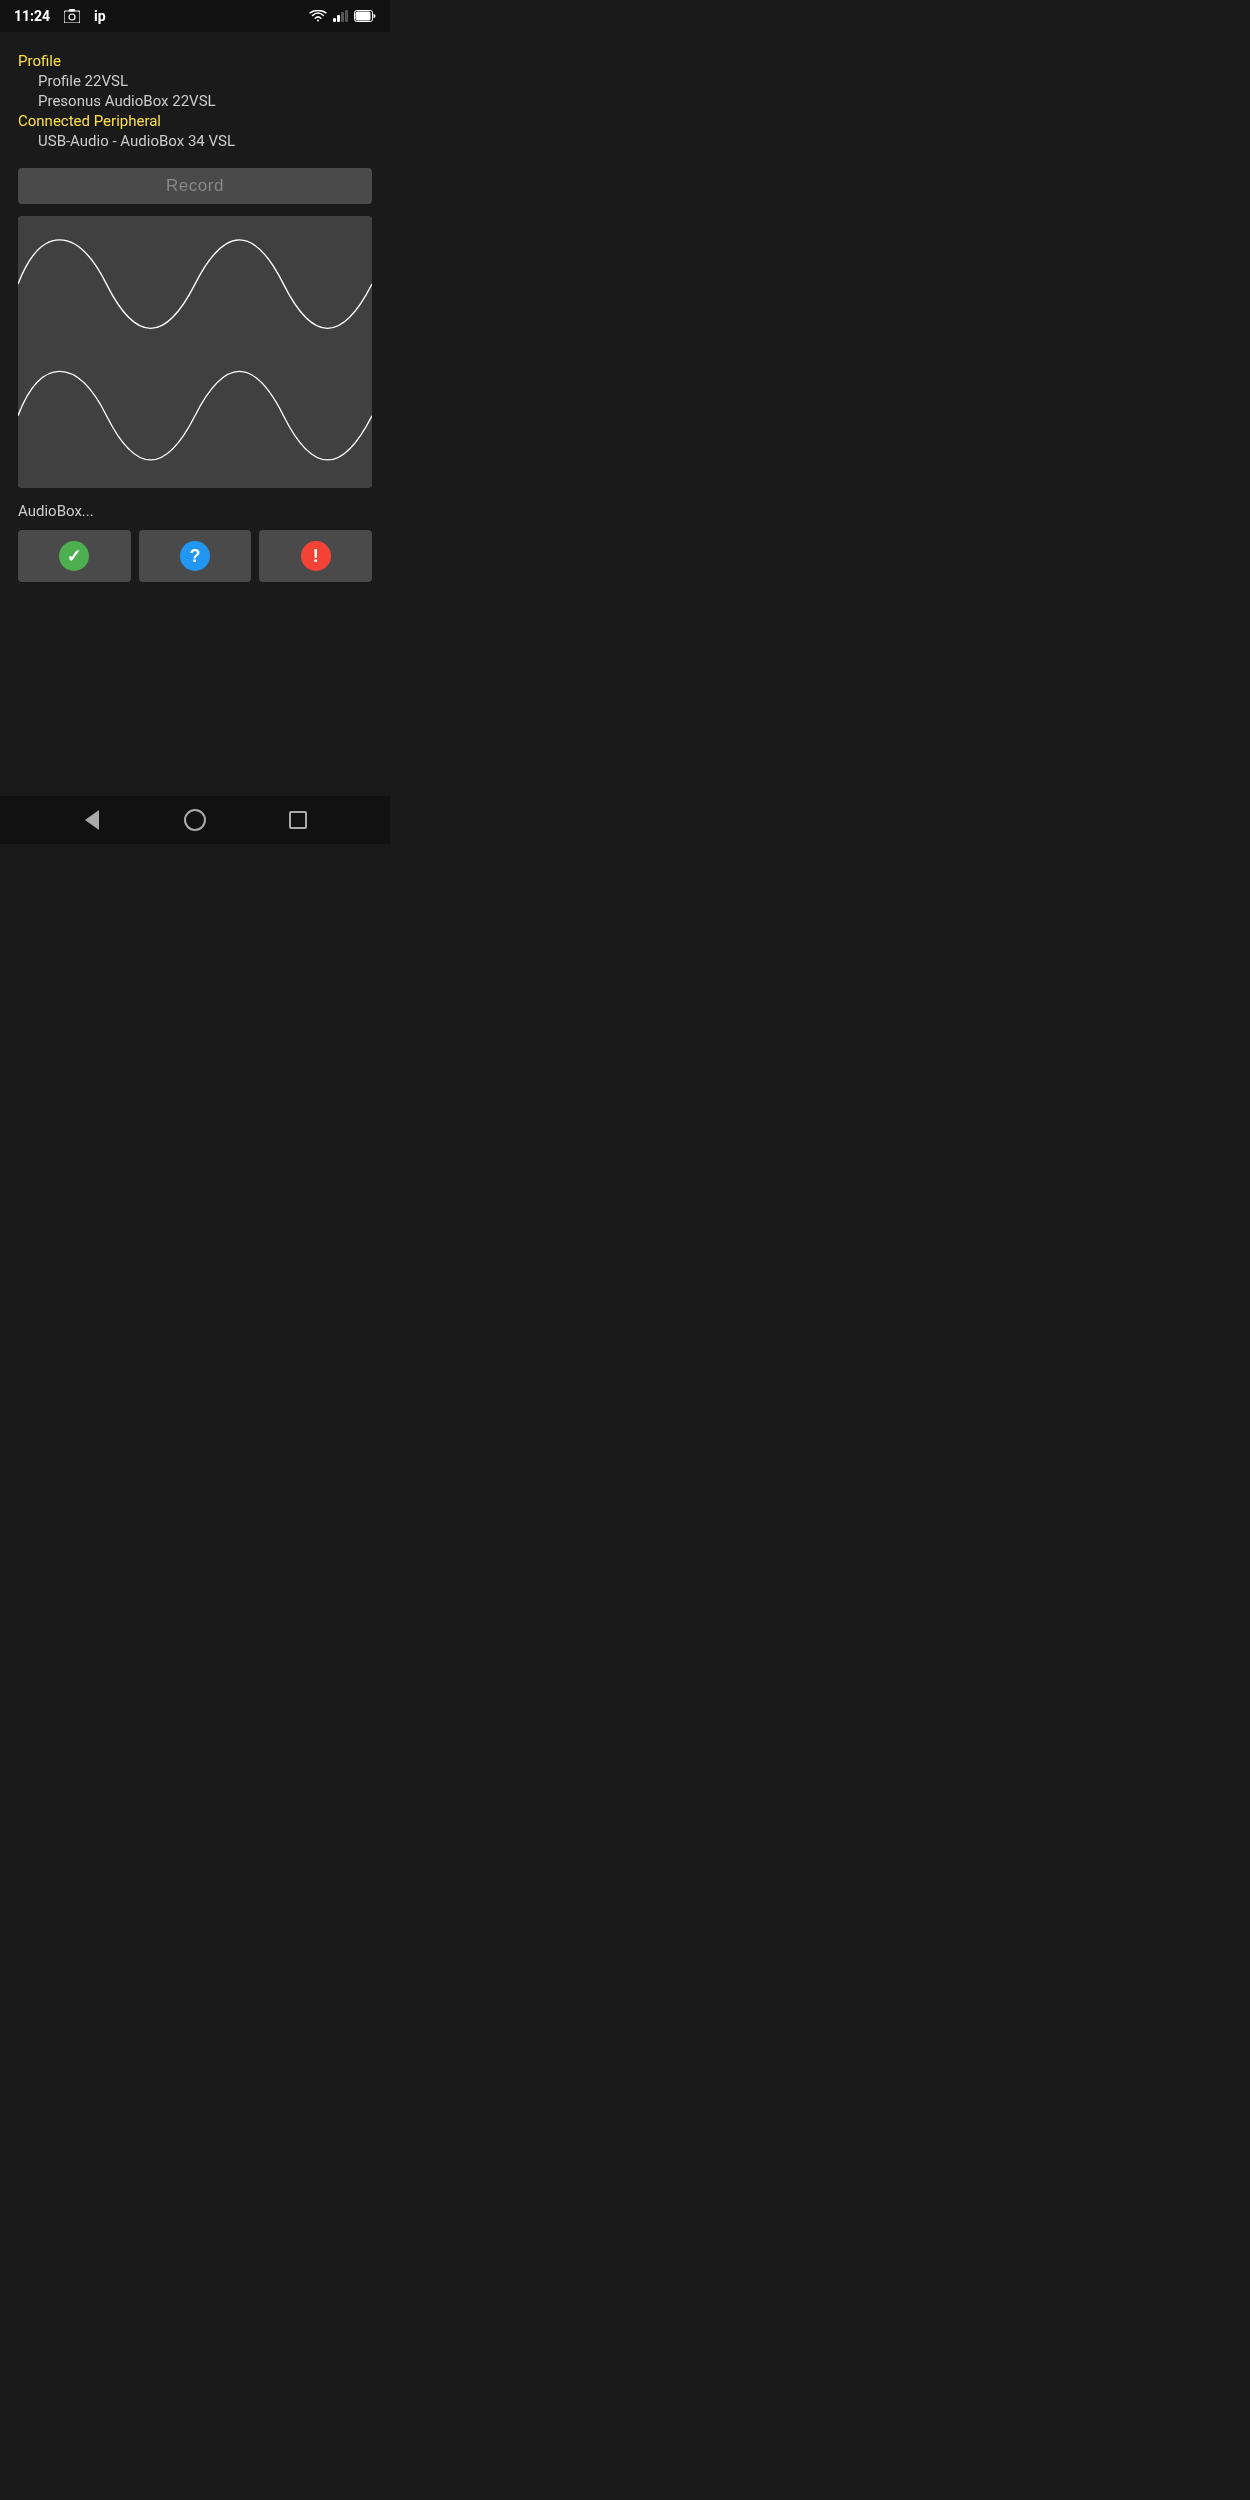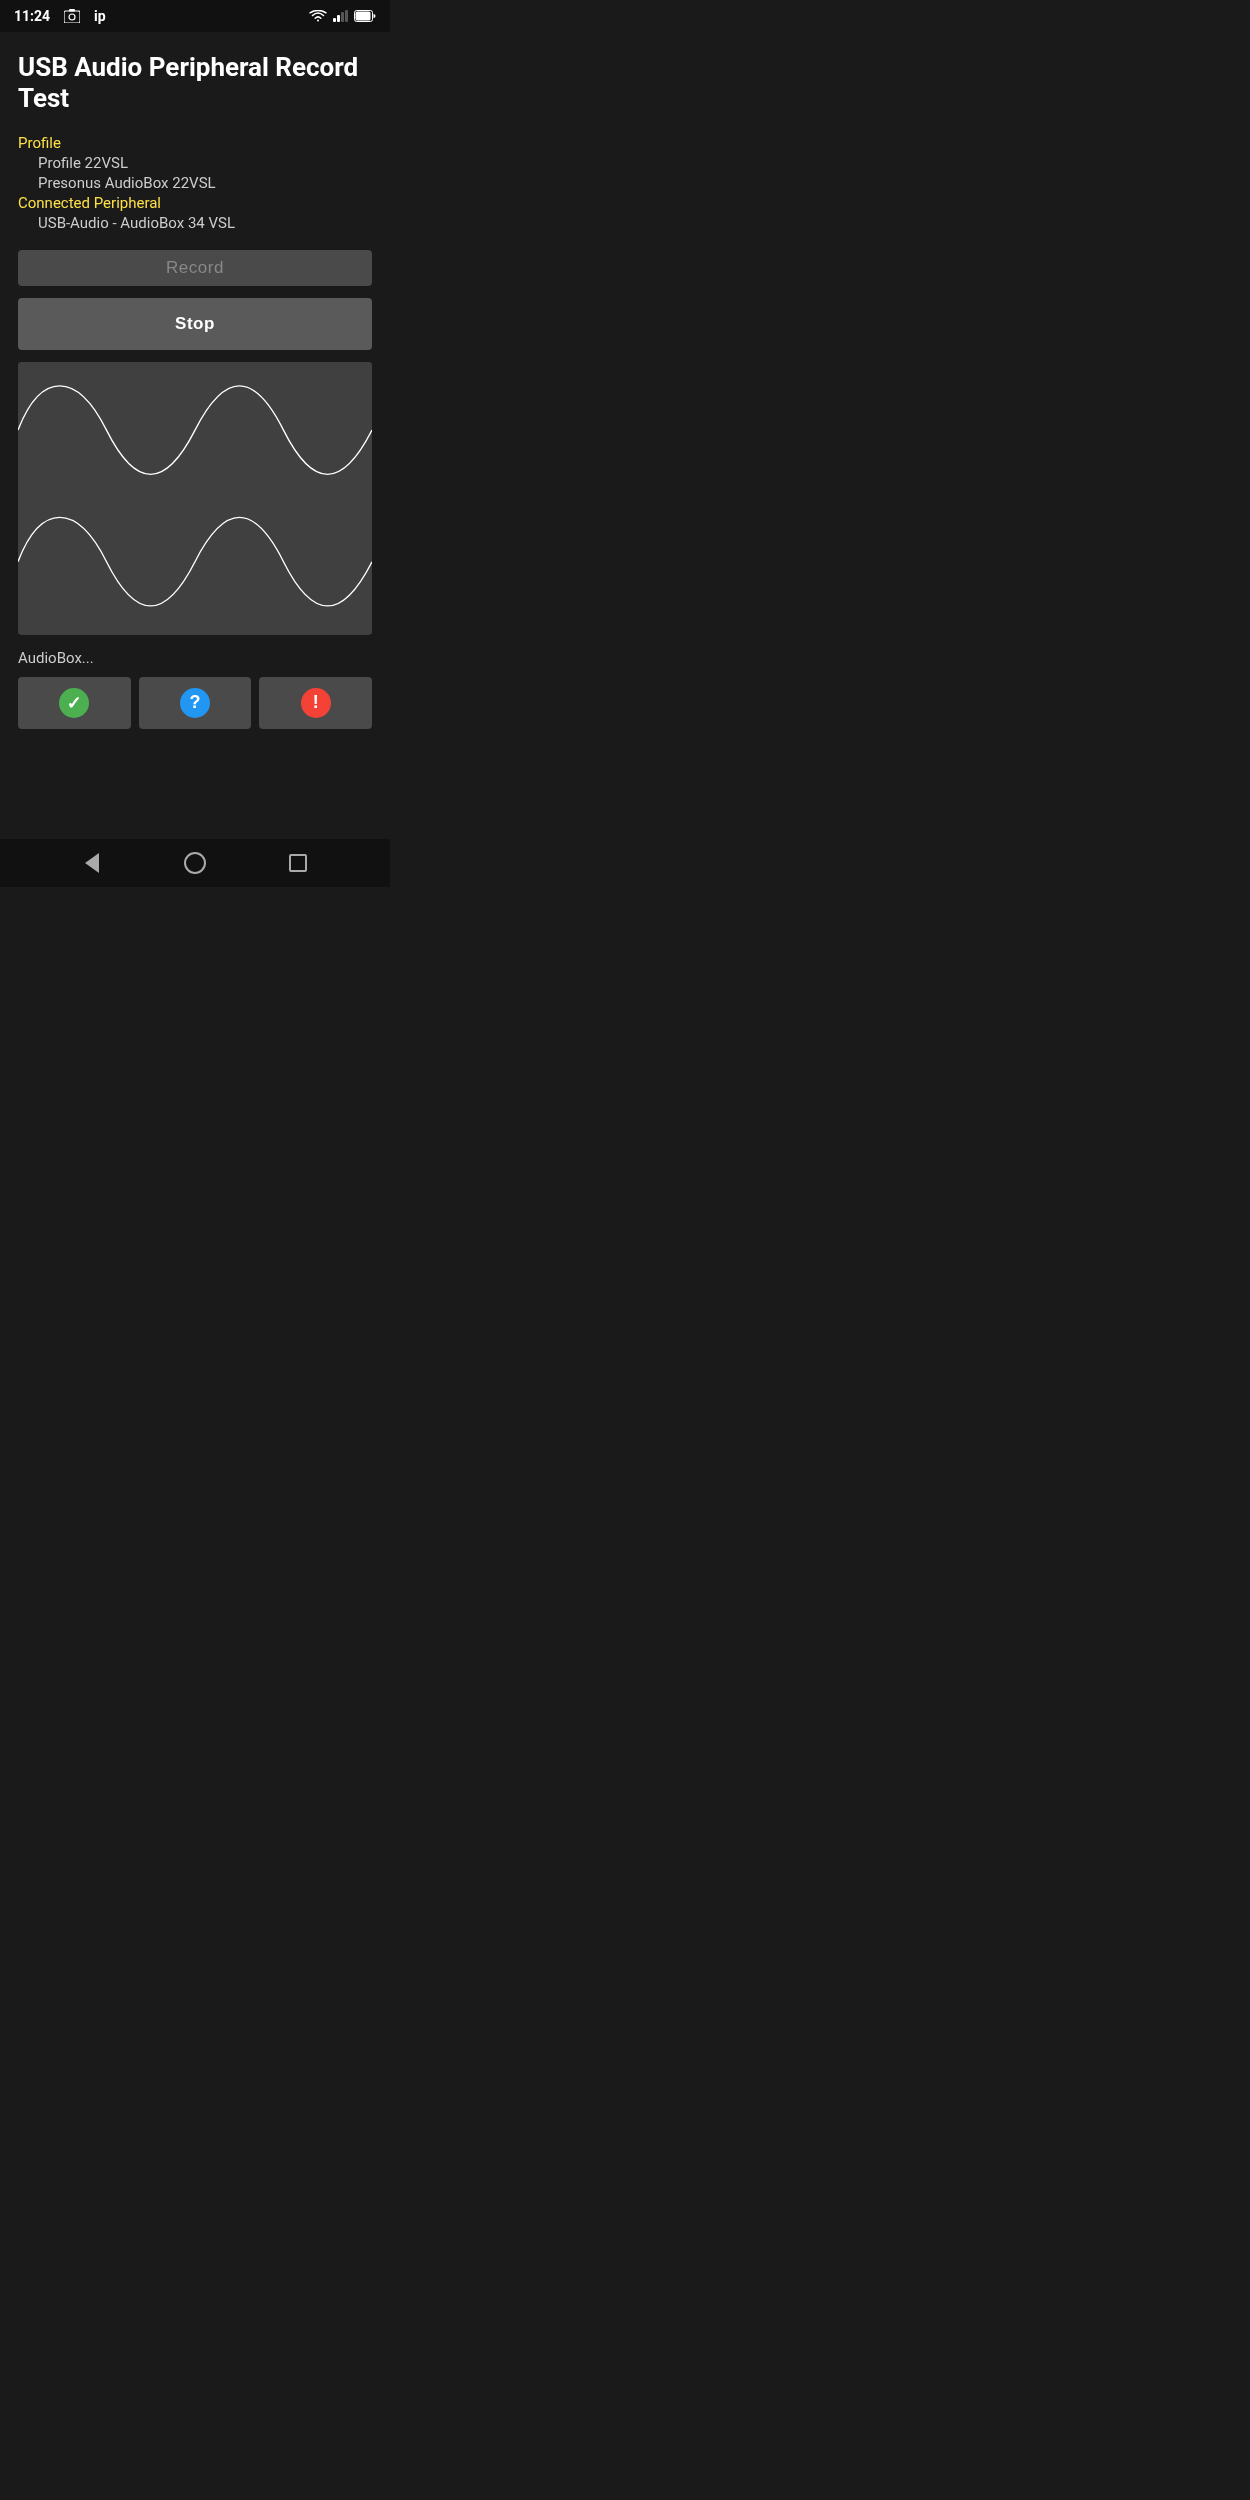--- a/index.html
+++ b/index.html
@@ -272,34 +272,32 @@
     <svg width="22" height="12" viewBox="0 0 22 12" fill="none">
       <rect x="0.5" y="0.5" width="18" height="11" rx="2" stroke="white" stroke-width="1"></rect>
       <rect x="1.5" y="1.5" width="15" height="9" rx="1.5" fill="white"></rect>
       <path d="M19.5 4v4a1.5 1.5 0 000-4z" fill="white"></path>
     </svg>
   </div>
 </div>
 
 <div class="main-content">
 
-  <h1 class="page-title">USB Audio Peripheral Record Test</h1>
 
   <div class="info-section">
     <div class="info-label">Profile</div>
     <div class="info-indent">Profile 22VSL</div>
     <div class="info-indent">Presonus AudioBox 22VSL</div>
     <div class="info-label">Connected Peripheral</div>
     <div class="info-indent">USB-Audio - AudioBox 34 VSL</div>
   </div>
 
 
   <button class="btn-record">Record</button>
 
-  <button class="btn-stop">Stop</button>
 
   <div class="waveform-container">
     <svg class="waveform-svg" viewBox="0 0 390 300" xmlns="http://www.w3.org/2000/svg">
       <rect width="390" height="300" fill="#404040"></rect>
 
       <path d="
         M 0 75
         C 25 10, 65 10, 97.5 75
         C 130 140, 162 140, 195 75
         C 228 10, 260 10, 292.5 75

